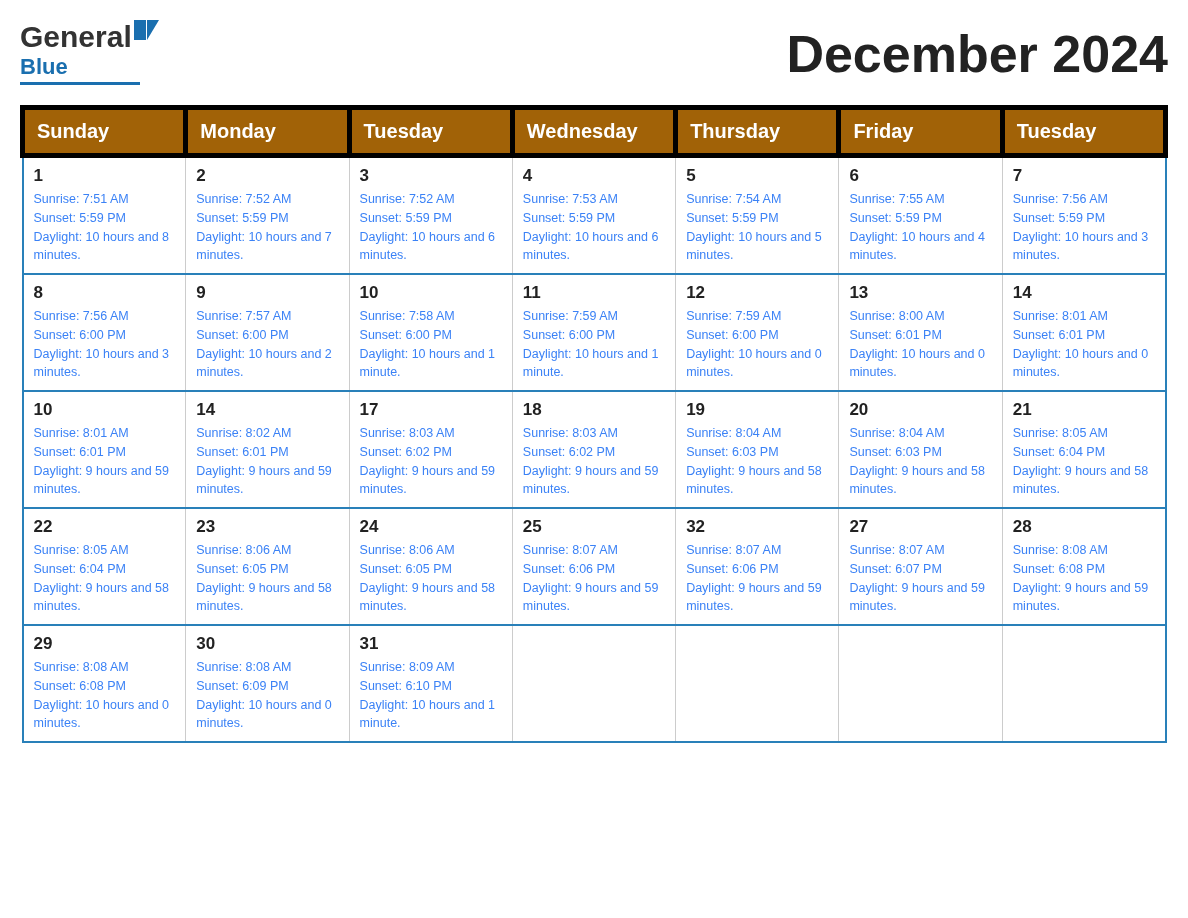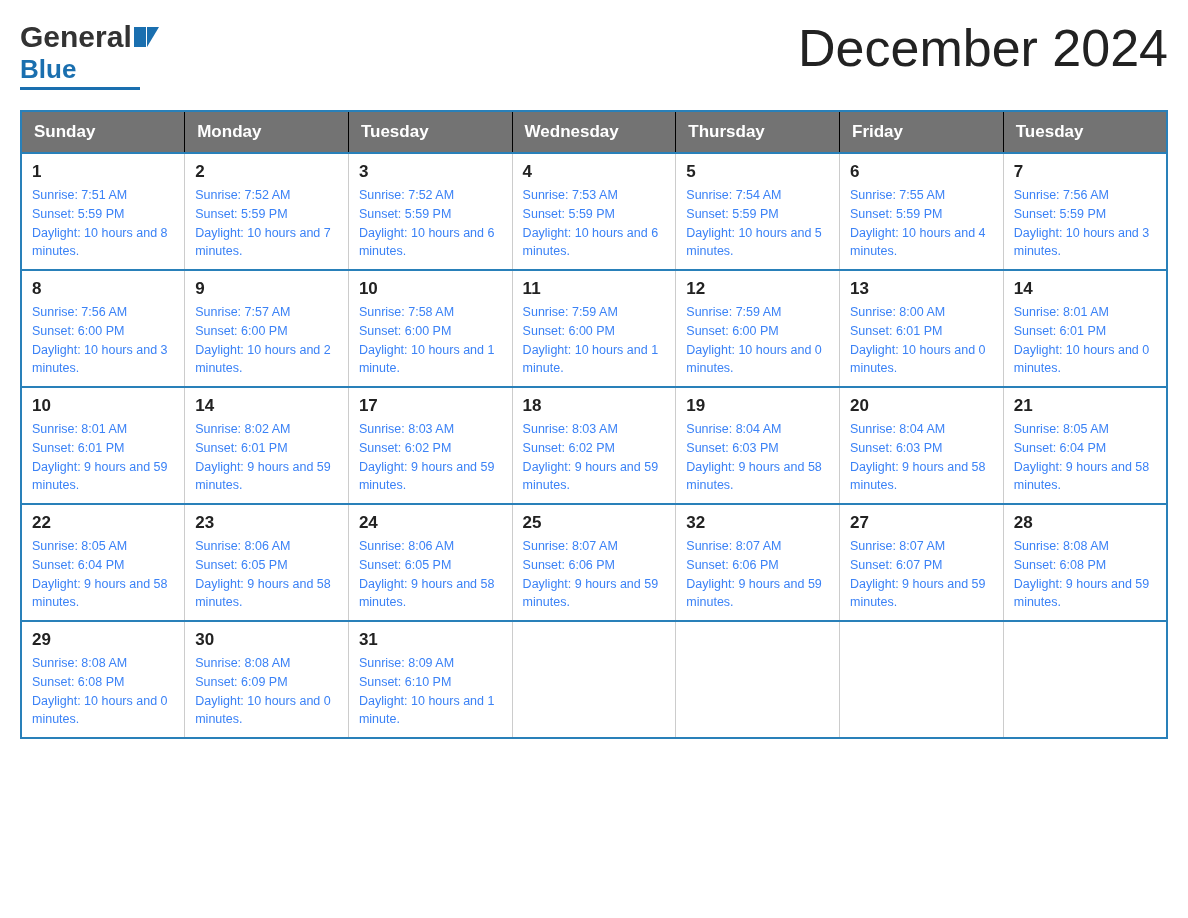--- a/index.html
+++ b/index.html
@@ -14,42 +14,43 @@
       display: flex;
       justify-content: space-between;
       align-items: flex-start;
       margin-bottom: 20px;
     }
     .title-section {
       text-align: right;
     }
     .month-title {
       font-size: 52px;
-      font-weight: normal;
+      font-weight: bold;
       color: #222;
       line-height: 1.1;
+      margin-top: 6px;
     }
     .location-title {
       font-size: 22px;
       color: #444;
       margin-top: 4px;
     }
     .calendar {
       width: 100%;
       border-collapse: collapse;
       border: 2px solid #2980b9;
     }
     .calendar th {
-      background-color: #737373;
+      background-color: #a16207;
       color: #fff;
-      font-size: 17px;
+      font-size: 20px;
       font-weight: bold;
       padding: 10px 12px;
       text-align: left;
-      border: 1px solid #000000;
+      border: 5px solid #000000;
     }
     .calendar td {
       vertical-align: top;
       padding: 8px 10px;
       border: 1px solid #ccc;
       width: 14.28%;
       min-height: 100px;
       font-size: 13px;
       color: #333;
       background: #fff;
@@ -71,30 +72,30 @@
     }
     .calendar tbody tr:last-child {
       border-bottom: none;
       margin-top: 28px;
     }
     .empty-cell {
       background: #fff;
     }
     .logo-wrapper {
       display: flex;
-      align-items: center;
+      align-items: flex-start;
       gap: 0;
     }
     .logo-general {
       font-size: 30px;
       font-weight: bold;
       color: #333;
     }
     .logo-blue-text {
-      font-size: 26px;
+      font-size: 22px;
       font-weight: bold;
       color: #1a6faf;
     }
     .logo-icon {
       display: inline-flex;
       align-items: flex-end;
       margin-left: 2px;
     }
     .logo-block1 {
       width: 12px;

